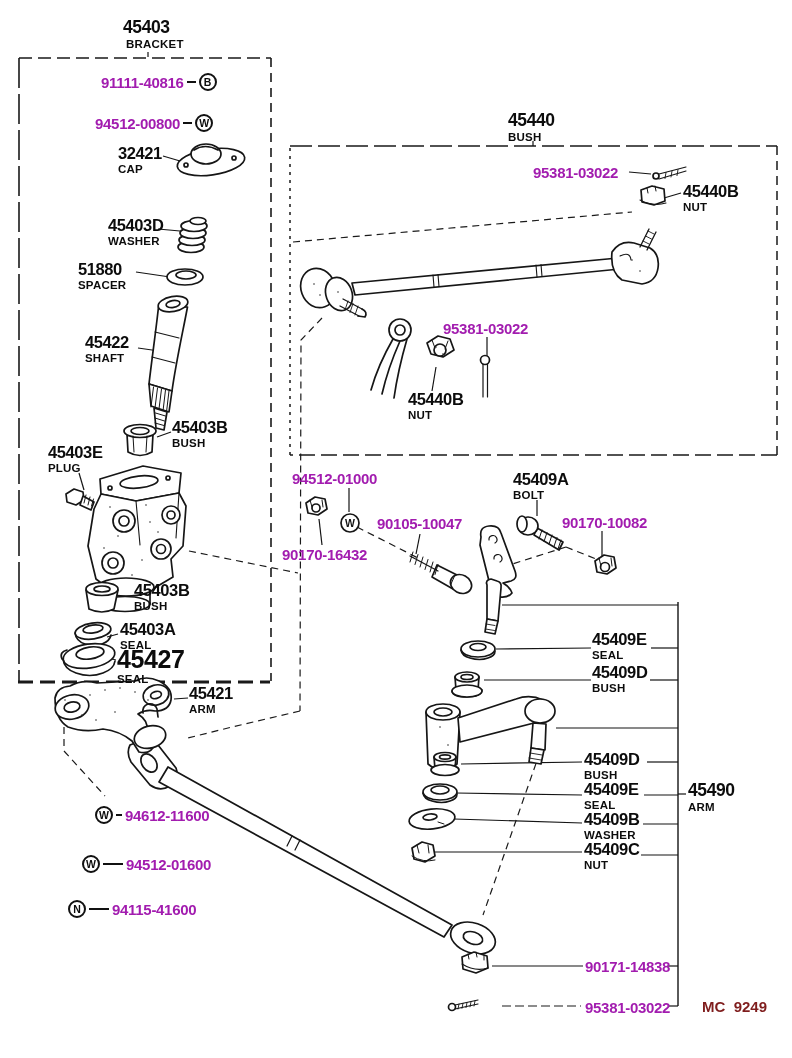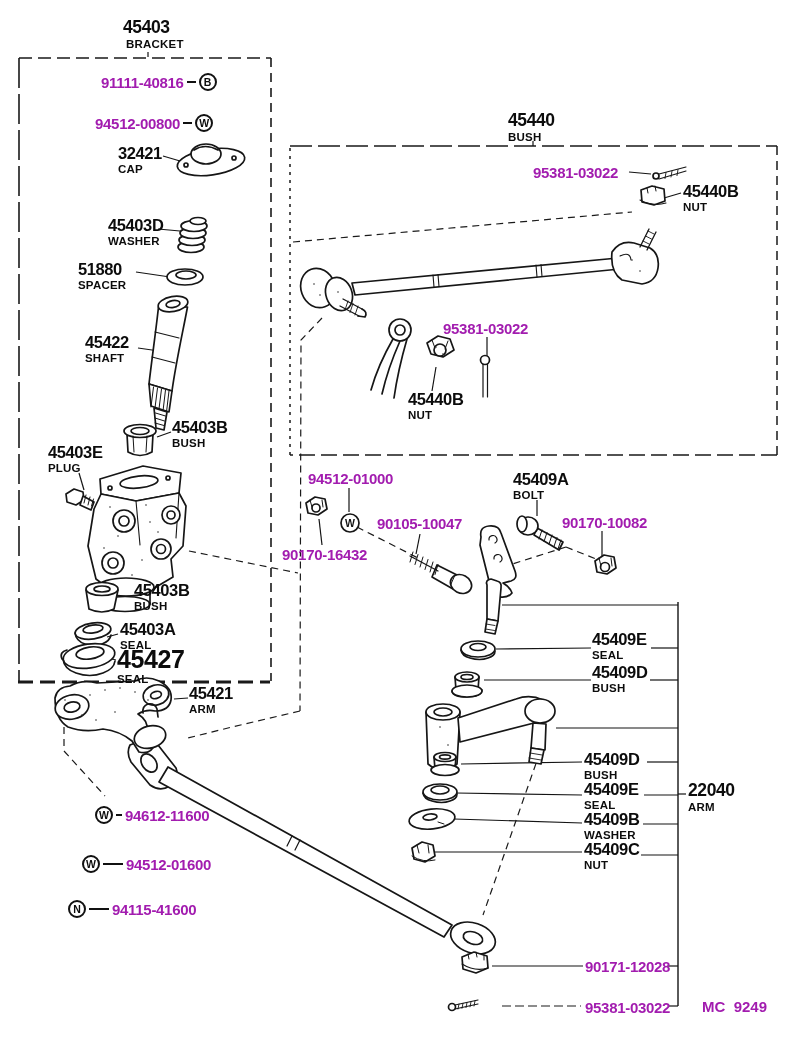--- a/index.html
+++ b/index.html
@@ -9,21 +9,21 @@
   .L{position:absolute;}
   .code{font:700 16.5px/1 "Liberation Sans",sans-serif;letter-spacing:-0.4px;white-space:nowrap;color:#0c0c0c;}
   .big{font-size:17.5px;}
   .xl{font-size:25px;}
   .name{font:700 11.5px/1 "Liberation Sans",sans-serif;letter-spacing:0.2px;white-space:nowrap;color:#0c0c0c;margin-top:2px;}
   .c1{font:700 15px/1 "Liberation Sans",sans-serif;letter-spacing:-0.3px;white-space:nowrap;color:#a21caf;}
   .mrow{display:flex;align-items:center;gap:3px;}
   .circ{box-sizing:border-box;width:18px;height:18px;border:2px solid #111;border-radius:50%;
         font:700 10.5px/14px "Liberation Sans",sans-serif;text-align:center;flex:0 0 auto;color:#0c0c0c;}
   .dashline{height:2px;background:#111;flex:0 0 auto;}
-  .stamp{font:700 15px/1 "Liberation Sans",sans-serif;white-space:pre;color:#a21caf;}
+  .stamp{font:700 15px/1 "Liberation Sans",sans-serif;white-space:pre;color:#7f1d1d;}
 </style>
 </head>
 <body>
 
 <div class="stage">
 
 <svg class="draw" width="792" height="1058" viewBox="0 0 792 1058">
 
   <g stroke="#1a1a1a" fill="none" stroke-width="1.6">
     <path d="M19,58 L271,58" stroke-dasharray="13 6"></path>
@@ -445,21 +445,21 @@
 
 <div class="L" style="left:443px;top:320px">
   <span class="c1">95381-03022</span>
 </div>
 
 <div class="L" style="left:408px;top:391px">
   <div class="code">45440B</div>
   <div class="name">NUT</div>
 </div>
 
-<div class="L" style="left:308px;top:470px">
+<div class="L" style="left:292px;top:470px">
   <span class="c1">94512-01000</span>
 </div>
 
 <div class="L" style="left:282px;top:546px">
   <span class="c1">90170-16432</span>
 </div>
 
 <div class="L" style="left:377px;top:515px">
   <span class="c1">90105-10047</span>
 </div>
@@ -487,21 +487,21 @@
   <div class="code">45409D</div>
   <div class="name">BUSH</div>
 </div>
 
 <div class="L" style="left:584px;top:781px">
   <div class="code">45409E</div>
   <div class="name">SEAL</div>
 </div>
 
 <div class="L" style="left:688px;top:782px">
-  <div class="code big">22040</div>
+  <div class="code big">45490</div>
   <div class="name">ARM</div>
 </div>
 
 <div class="L" style="left:584px;top:811px">
   <div class="code">45409B</div>
   <div class="name">WASHER</div>
 </div>
 
 <div class="L" style="left:584px;top:841px">
   <div class="code">45409C</div>
@@ -520,21 +520,21 @@
   <span class="c1">94512-01600</span>
 </div>
 
 <div class="L mrow" style="left:68px;top:900px">
   <span class="circ">N</span>
   <span class="dashline" style="width:20px"></span>
   <span class="c1">94115-41600</span>
 </div>
 
 <div class="L" style="left:585px;top:958px">
-  <span class="c1">90171-12028</span>
+  <span class="c1">90171-14838</span>
 </div>
 
 <div class="L" style="left:585px;top:999px">
   <span class="c1">95381-03022</span>
 </div>
 
 <div class="L stamp" style="left:702px;top:999px">MC  9249</div>
 
 </div>
 

